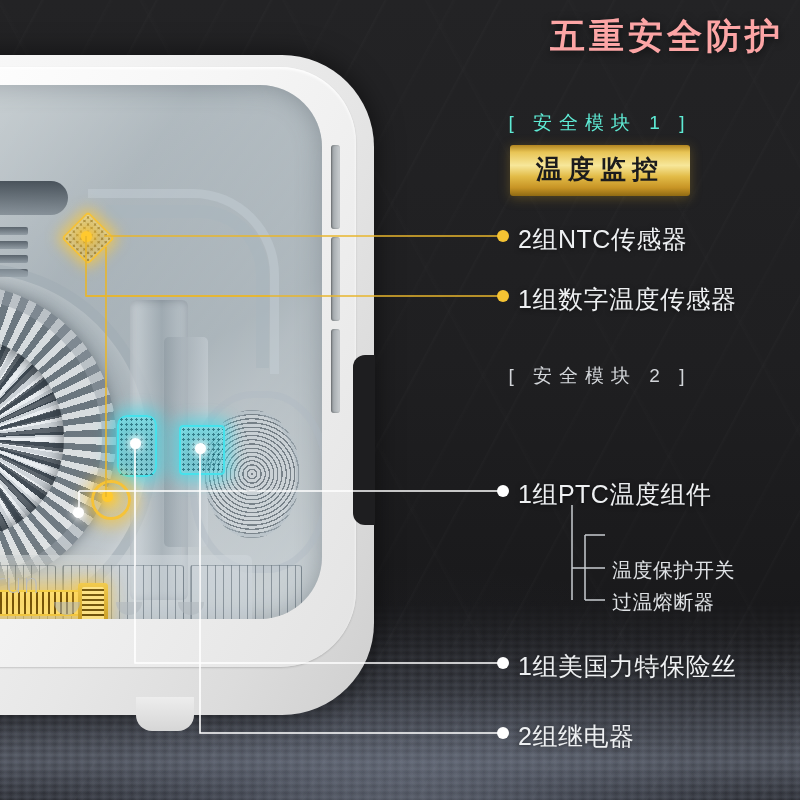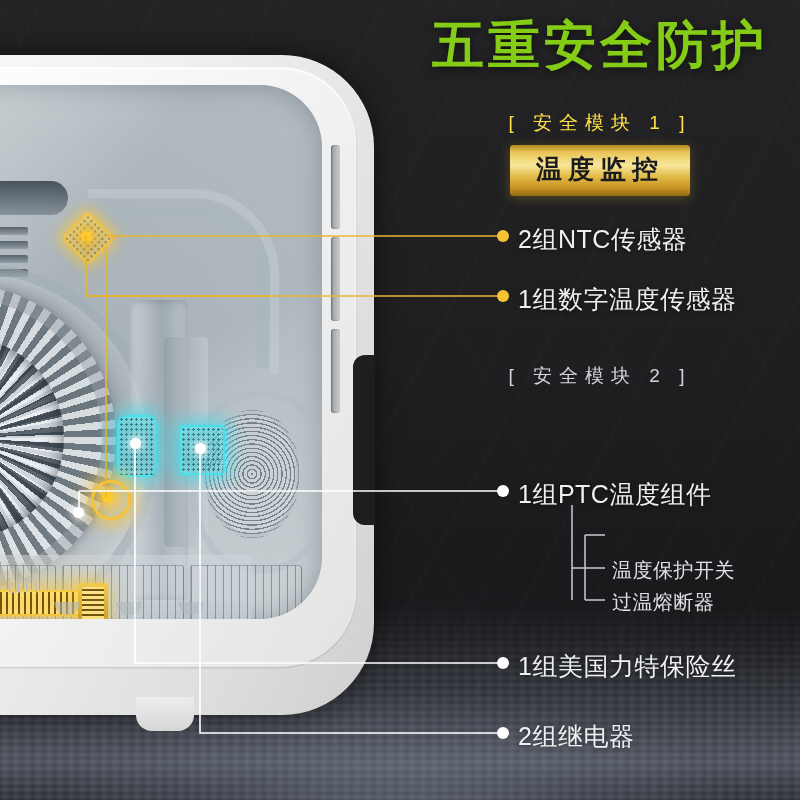--- a/index.html
+++ b/index.html
@@ -239,29 +239,29 @@
     position:absolute;width:11px;height:11px;border-radius:50%;
     background:#fff;box-shadow:0 0 7px 2px rgba(255,255,255,.75);
   }
 
   
   .conn{position:absolute;left:0;top:0;width:800px;height:800px;pointer-events:none;}
 
   
   .title{
     position:absolute;left:416px;top:16px;width:368px;
-    text-align:center;color:#84cc16;font-size:52px;font-weight:700;
+    text-align:right;color:#fca5a5;font-size:35px;font-weight:700;
     letter-spacing:4px;line-height:1.12;
     text-shadow:0 2px 10px rgba(0,0,0,.6);
   }
   .mod{position:absolute;width:368px;left:416px;text-align:center;}
   .mod-tag{
     font-size:19px;letter-spacing:7px;font-weight:500;margin-bottom:9px;
   }
-  .mod-tag.gold{color:#fde047;}
+  .mod-tag.gold{color:#5eead4;}
   .mod-tag.silver{color:#d2d5d9;}
   .mod-pill{
     display:inline-block;padding:7px 26px 9px;border-radius:3px;
     font-size:26px;font-weight:700;letter-spacing:6px;color:#1b1b1d;
   }
   .mod-pill.gold{
     background:linear-gradient(180deg,#b28520 0%,#e8c455 14%,#f7e79a 40%,#e2bb47 62%,#c79425 84%,#8f6a13 100%);
     box-shadow:0 2px 12px rgba(190,150,40,.35);
     text-align:center;
   }

